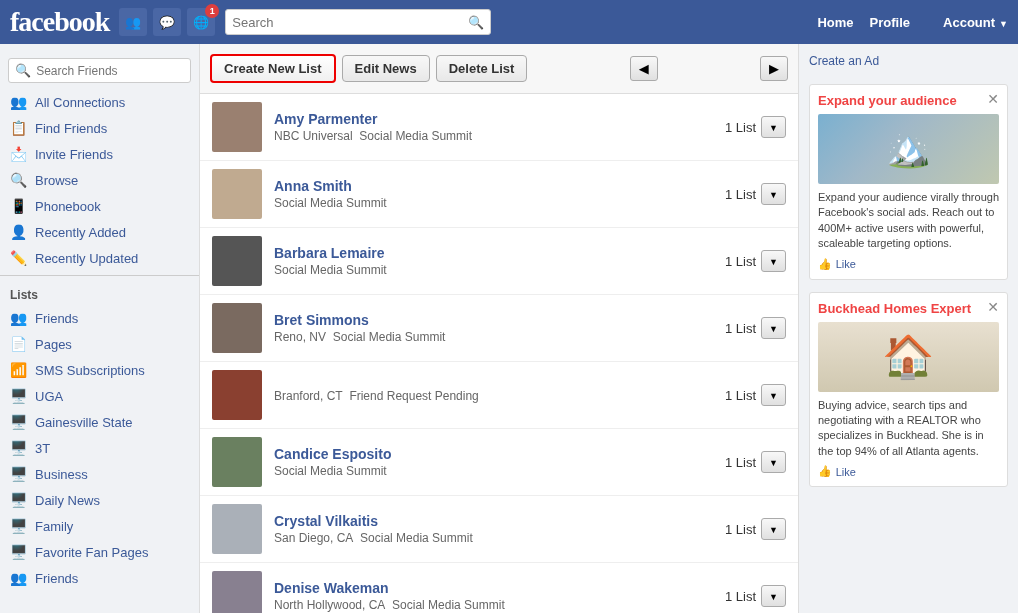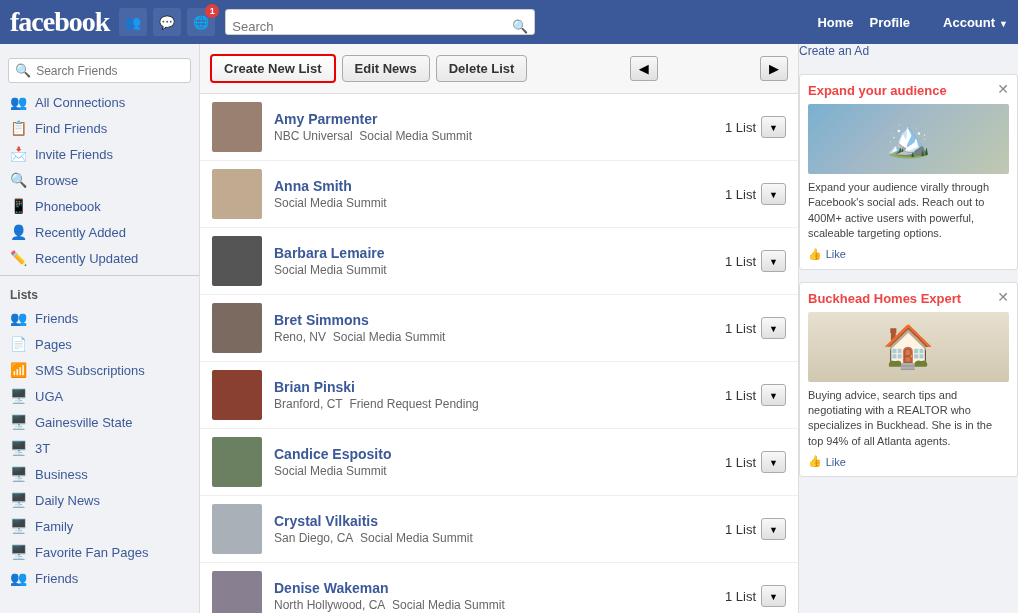--- a/index.html
+++ b/index.html
@@ -50,22 +50,22 @@
       border-radius: 50%;
       width: 14px; height: 14px;
       display: flex; align-items: center; justify-content: center;
       font-weight: bold;
     }
     #search-bar {
       background: white;
       border: 1px solid #ccc;
       border-radius: 3px;
       display: flex;
-      align-items: flex-end;
-      width: 310px;
+      align-items: center;
+      width: 266px;
       height: 26px;
       padding: 0 6px;
     }
     #search-bar input {
       border: none;
       outline: none;
       flex: 1;
       font-size: 13px;
       color: #333;
     }
@@ -257,20 +257,21 @@
       cursor: pointer;
       font-size: 12px;
       display: flex; align-items: center; gap: 3px;
     }
 
     
     #right-sidebar {
       width: 220px;
       background: #f0f2f5;
       border-left: 1px solid #ddd;
+      padding: 10px;
       overflow-y: auto;
       display: flex;
       flex-direction: column;
       gap: 12px;
     }
     .ad-header {
       font-size: 11px;
       color: #888;
       margin-bottom: 4px;
     }
@@ -525,21 +526,20 @@
           <span>1 List</span>
           <button class="list-dropdown-btn">
               <span class="chevron-down"></span>
             </button>
         </div>
       </div>
 
       <div class="friend-row">
         <div class="friend-avatar av5"></div>
         <div class="friend-info">
-          <div class="friend-name">Brian Pinski</div>
           <div class="friend-sub">
             <span>Branford, CT</span>&nbsp;&nbsp;<span>Friend Request Pending</span>
           </div>
         </div>
         <div class="friend-list-info">
           <span>1 List</span>
           <button class="list-dropdown-btn">
               <span class="chevron-down"></span>
             </button>
         </div>

